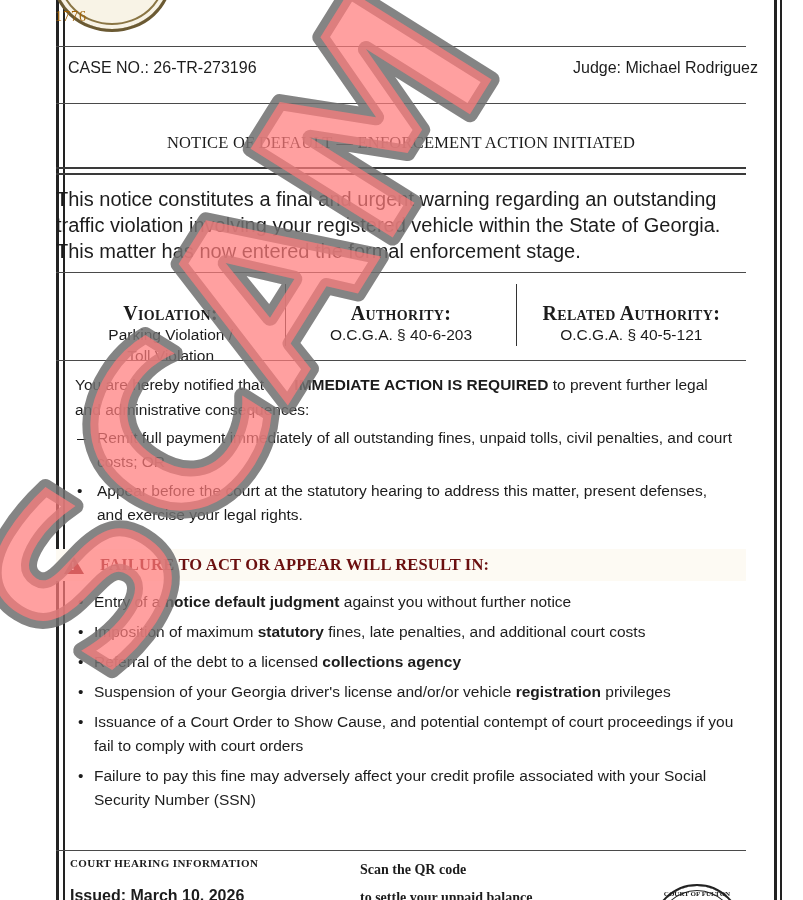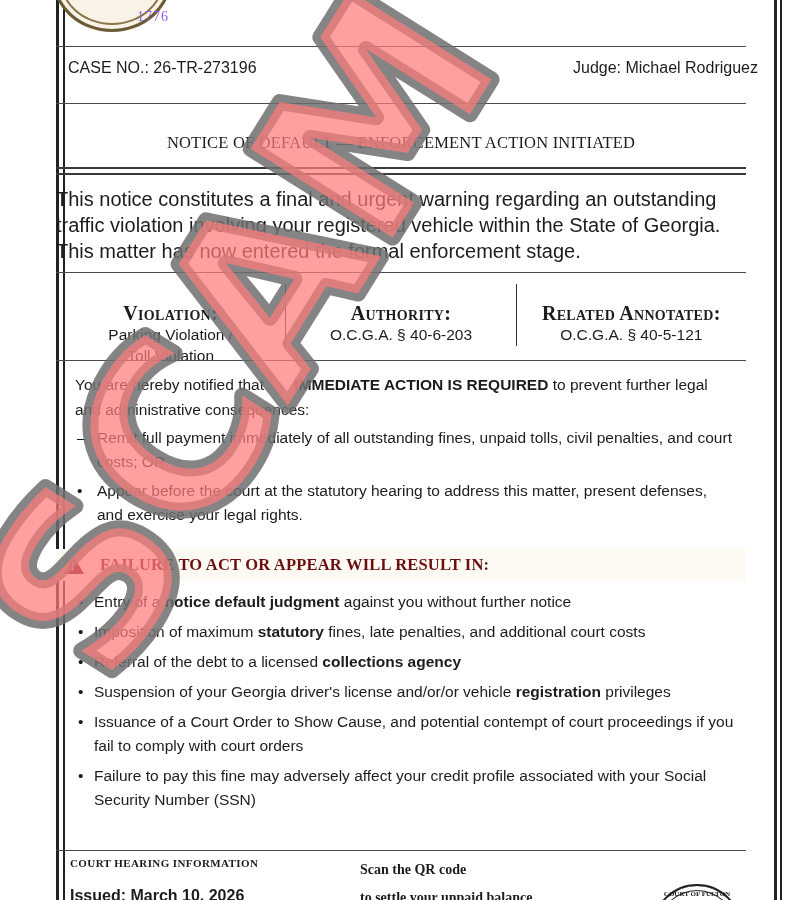--- a/index.html
+++ b/index.html
@@ -4,22 +4,22 @@
 <style>
   html, body { margin:0; padding:0; background:#ffffff; }
   body { width:803px; height:900px; position:relative; overflow:hidden;
          font-family:"Liberation Sans", "DejaVu Sans", sans-serif; color:#1c1c1c; }
   .border-outer { position:absolute; left:56px; top:0; width:3px; height:900px; background:#222; }
   .border-outer2 { position:absolute; left:63px; top:0; width:2px; height:900px; background:#222; }
   .border-r1 { position:absolute; left:774px; top:0; width:3px; height:900px; background:#222; }
   .border-r2 { position:absolute; left:780px; top:0; width:2px; height:900px; background:#222; }
   .seal-top { position:absolute; left:52px; top:-78px; width:114px; height:104px; border-radius:50%;
               background:#f8f3e6; border:3px solid #6b5a33; box-shadow: inset 0 0 0 4px #f8f3e6, inset 0 0 0 6px #8a7544; }
-  .seal-year { position:absolute; left:0; right:0; bottom:4px; text-align:right;
-               font-family:"Liberation Serif", serif; font-size:14px; color:#8b5cf6; letter-spacing:1px; }
+  .seal-year { position:absolute; left:0; right:0; bottom:4px; text-align:left;
+               font-family:"Liberation Serif", serif; font-size:14px; color:#a16207; letter-spacing:1px; }
   .rule { position:absolute; left:56px; width:690px; height:2px; background:#3a3a3a; }
   .rule-thin { height:1px; background:#4a4a4a; }
   .case-row { position:absolute; left:56px; top:59px; width:690px; display:flex; justify-content:space-between;
               font-size:16px;padding-left:12px; }
   .title { position:absolute; left:56px; width:690px; top:133px; text-align:center;
            font-family:"Liberation Serif", serif; font-weight:normal; font-size:16.5px; letter-spacing:0.2px; }
   .intro { position:absolute; left:56px; top:186px; width:690px; font-size:20px; line-height:26px; }
   .info-grid { position:absolute; left:56px; top:282px; width:690px; height:70px; display:flex; }
   .info-col { flex:1; text-align:center; font-size:15.5px; line-height:21px; padding-top:3px; }
   .info-col .lab { font-family:Liberation Serif, serif; font-weight:bold; font-variant:small-caps; font-size:20px; letter-spacing:0.3px;margin-top:18px; }
@@ -87,21 +87,21 @@
     <div>Parking Violation /</div>
     <div>Toll Violation</div>
   </div>
   <div class="vsep"></div>
   <div class="info-col">
     <div class="lab">Authority:</div>
     <div>O.C.G.A. § 40-6-203</div>
   </div>
   <div class="vsep"></div>
   <div class="info-col">
-    <div class="lab">Related Annotated:</div>
+    <div class="lab">Related Authority:</div>
     <div>O.C.G.A. § 40-5-121</div>
   </div>
 </div>
 
 <div class="rule rule-thin" style="top:360px;"></div>
 
 <div class="body-block">
   <div><span>You are hereby notified that </span><b>IMMEDIATE ACTION IS REQUIRED</b><span> to prevent further legal and administrative consequences:</span></div>
   <ul class="list-a">
     <li><span class="mk">–</span><span>Remit full payment immediately of all outstanding fines, unpaid tolls, civil penalties, and court costs; OR</span></li>

